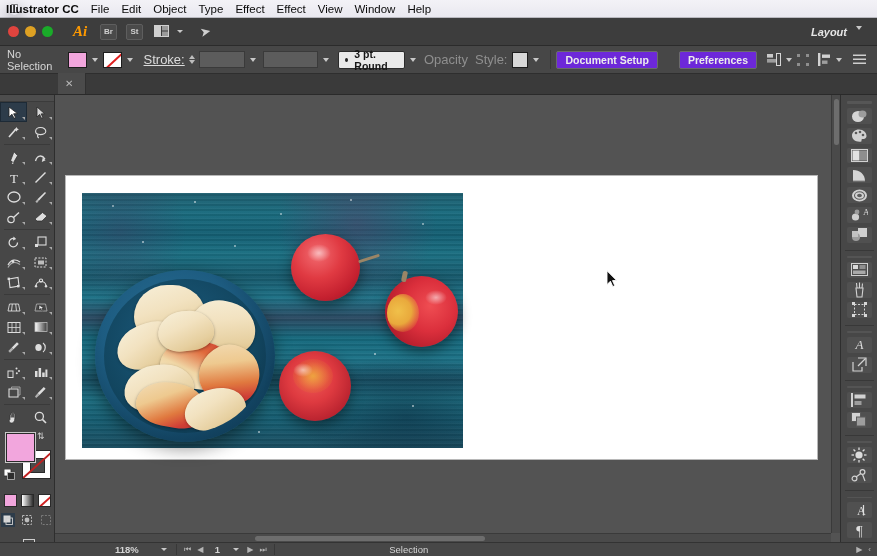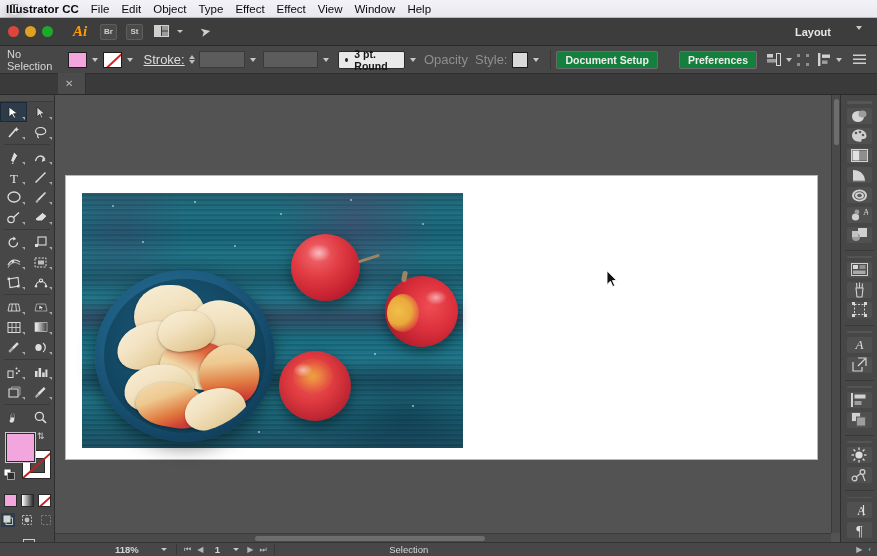--- a/index.html
+++ b/index.html
@@ -42,21 +42,21 @@
   }
   .sqbtn {
     width:17px; height:16px; margin-left:9px;
     background:#4a4a4a; border:1px solid #5e5e5e; border-radius:2px;
     display:flex; align-items:center; justify-content:center;
     font-size:8px; color:#d0d0d0; font-weight:bold;
   }
   .arrbtn { margin-left:11px; display:flex; align-items:center; gap:3px; }
   .rocket { margin-left:12px; color:#cfcfcf; font-size:13px; transform:rotate(-12deg); }
   .spacer { flex:1; }
-  .layout-btn { display:flex; align-items:flex-start; gap:20px; margin-right:10px; }
+  .layout-btn { display:flex; align-items:flex-start; gap:4px; margin-right:10px;font-style:italic; }
   .layout-btn span { font-weight:bold; font-size:11px; color:#e6e6e6; }
   .stock {
     width:148px; height:18px; margin-right:9px;
     background:#4b4b4b; border:1px solid #5a5a5a; border-radius:9px;
     display:flex; align-items:center; padding:0 7px; gap:5px;
     color:#9a9a9a; font-size:10px;
   }
 
   
   .ctrlbar {
@@ -92,21 +92,21 @@
     height:17px; background:#5c5c5c; border:1px solid #3a3a3a;
     display:flex; align-items:center; padding:0 5px; color:#e2e2e2; font-size:10.5px;
   }
   .brushbox {
     height:18px; background:#e9e9e9; border:1px solid #2b2b2b; border-radius:2px;
     display:flex; align-items:center; padding:0 6px; gap:6px;
     color:#161616; font-size:10.5px; font-weight:bold;
   }
   .brushdot { width:4px;height:4px;border-radius:50%;background:#222; }
   .btn-gray {
-    height:18px; background:#15803d; border:1px solid #6b6b6b; border-radius:2px;
+    height:18px; background:#6d28d9; border:1px solid #6b6b6b; border-radius:2px;
     display:flex; align-items:center; padding:0 8px;
     color:#ececec; font-size:10.5px; font-weight:bold; white-space:nowrap;
   }
   .icn { color:#c9c9c9; display:flex; align-items:center; justify-content:center; }
 
   
   .tabbar {
     position:absolute; left:0; top:74px; width:877px; height:21px;
     background:#3a3a3a; border-bottom:1px solid #2a2a2a; display:flex; align-items:flex-end;
   }

